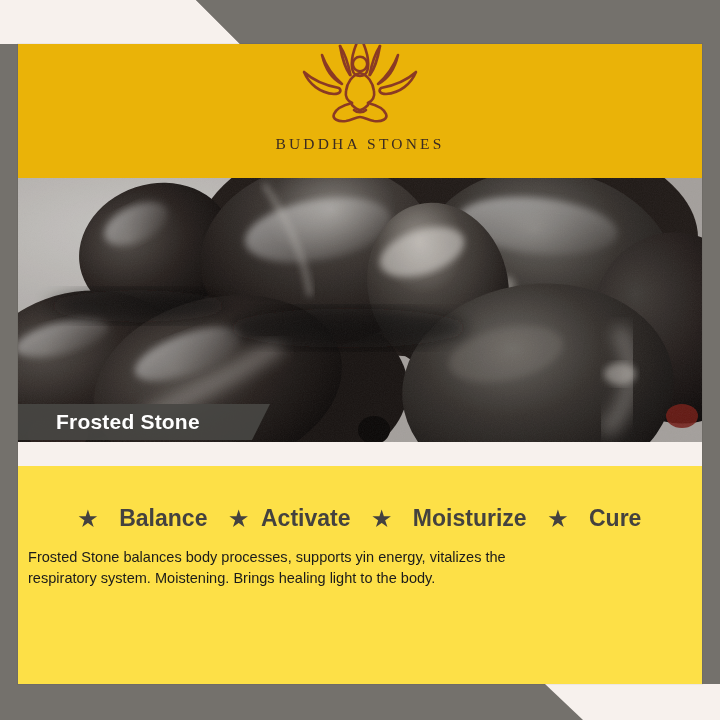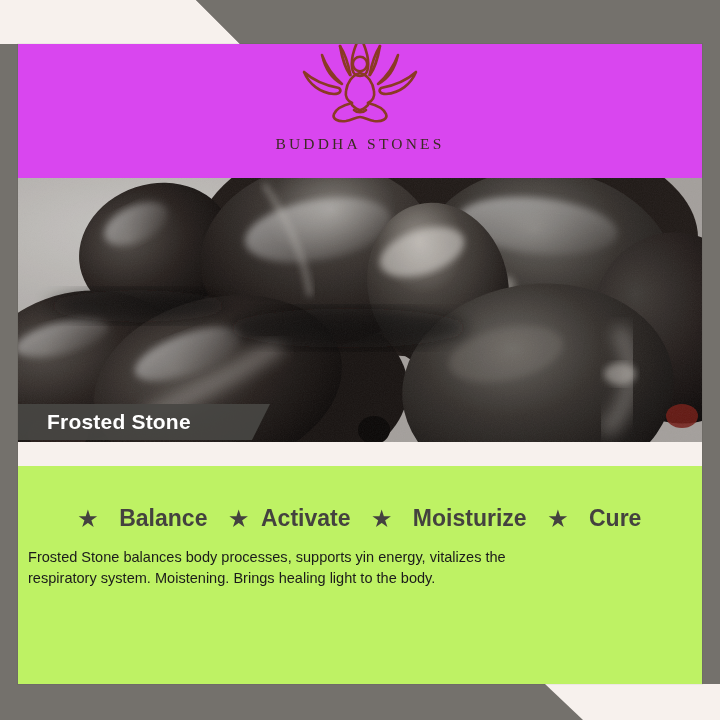--- a/index.html
+++ b/index.html
@@ -49,21 +49,21 @@
 
   
   .card{
     position:absolute;left:18px;top:44px;width:684px;height:640px;
     background:#ffffff;overflow:hidden;z-index:3;
     box-shadow:0 0 0 1px rgba(0,0,0,0.04);
   }
 
   
   .header{
-    position:relative;width:684px;height:134px;background:#d946ef;
+    position:relative;width:684px;height:134px;background:#eab308;
   }
   .logo-wrap{
     position:absolute;left:0;right:0;top:-18px;display:flex;
     flex-direction:column;align-items:center;
   }
   .logo-mark{display:block;}
   .brand-name{
     font-family:"Liberation Serif", serif;
     font-size:15.5px;letter-spacing:3.2px;color:#3b2b22;
     margin-top:1px;font-weight:400;
@@ -92,27 +92,27 @@
   
   .caption-tag{
     position:absolute;left:0;top:360px;height:36px;width:252px;
     background:rgba(72,70,67,0.92);z-index:7;
     clip-path:polygon(0 0, 252px 0, 234px 36px, 0 36px);
     display:flex;align-items:center;
   }
   .caption-text{
     font-family:"Liberation Sans",sans-serif;
     font-size:21px;font-weight:bold;color:#ffffff;
-    padding-left:29px;letter-spacing:0.2px;
+    padding-left:38px;letter-spacing:0.2px;
   }
 
   
   .body-area{
     position:absolute;left:0;top:398px;width:684px;height:242px;
-    background:#bef264;
+    background:#fde047;
   }
   .cream-strip{
     position:absolute;left:0;top:0;width:684px;height:24px;
     background:#f7f1ed;
   }
   .benefits{
     position:absolute;left:0;right:0;top:63px;
     text-align:center;
     font-family:"Liberation Sans",sans-serif;
     font-size:23px;font-weight:bold;color:#44423f;

